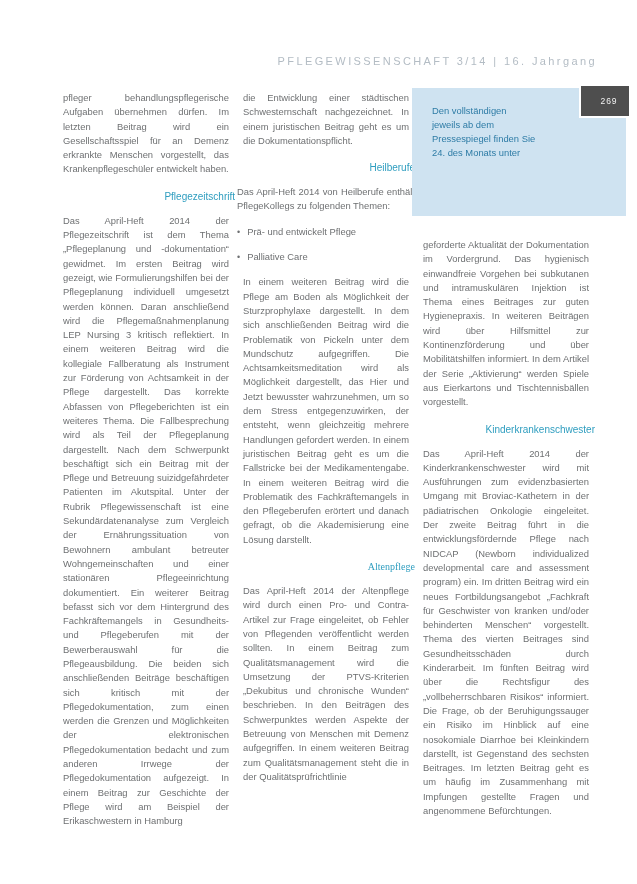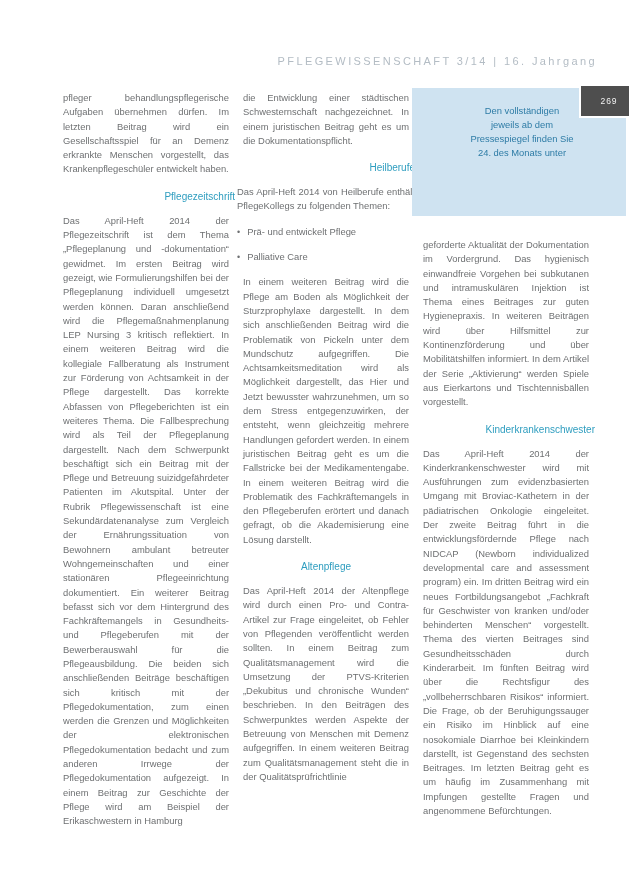--- a/index.html
+++ b/index.html
@@ -20,30 +20,30 @@
   .col1{left:57px;}
   .col2{left:237px;}
   .col3{left:417px;top:232px;}
 
   .para{margin:6px;}
   .heading{
     font-size:10px;line-height:13px;color:#2e9dbf;
     font-weight:normal;margin:13px 0 11px;
   }
   .heading.right{text-align:right;}
-  .heading.left{text-align:center;}
+  .heading.left{text-align:right;font-family:Liberation Serif, serif;}
   .intro{margin:0 0 11px;}
   .bullet-item{display:flex;gap:7px;margin:0 0 11px;text-align:left;}
   .bullet{color:#6e7072;font-size:9px;line-height:14.3px;}
 
   .infobox{
     position:absolute;left:412px;top:88px;width:214px;height:128px;
     background:#cfe3f1;box-sizing:border-box;
     padding:16px 14px 0 20px;
-    color:#2e7ca6;font-size:9.4px;line-height:14px;text-align:center;
+    color:#2e7ca6;font-size:9.4px;line-height:14px;text-align:left;
   }
   .infobox .ib-line{white-space:nowrap;}
   .infobox .ib-url{margin-top:12px;}
 
   .page-tab{
     position:absolute;left:579px;top:86px;width:50px;height:32px;
     background:#4e4e4e;color:#f2f2f2;
     display:flex;align-items:center;justify-content:center;
     font-size:8.5px;letter-spacing:1px;
     border-left:2px solid #ffffff;border-bottom:2px solid #ffffff;

